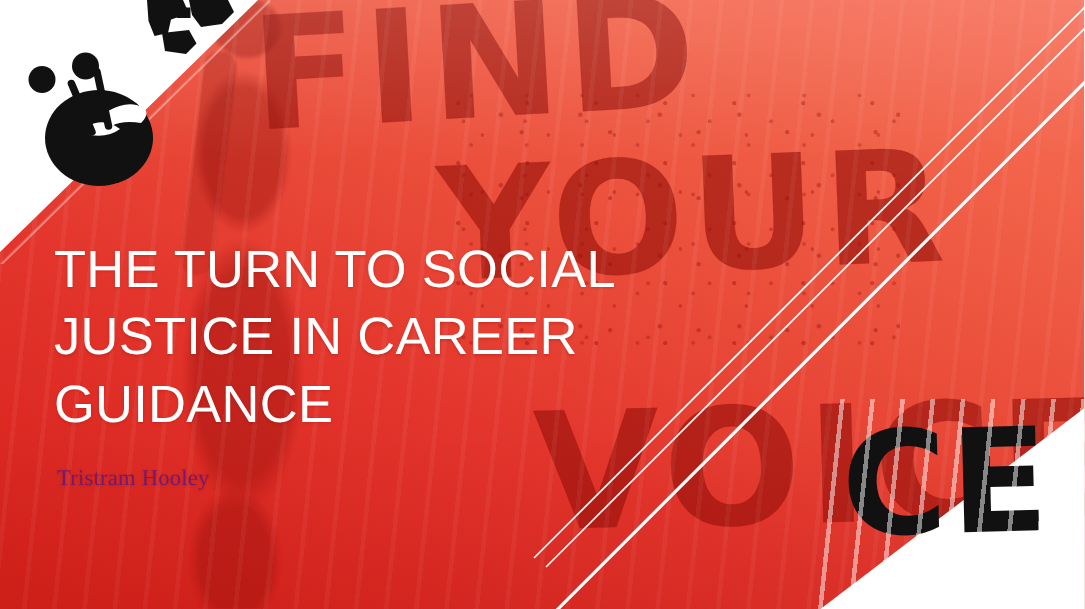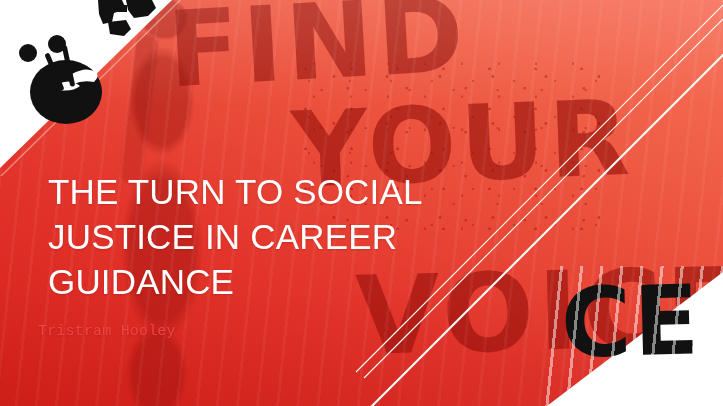--- a/index.html
+++ b/index.html
@@ -220,38 +220,38 @@
   }
 
   
   .text-block {
     position: absolute;
     left: 36px;
     top: 158px;
     width: 430px;
   }
   .slide-title {
-    margin: 12px;
+    margin: 0;
     font-family: "Liberation Sans", sans-serif;
     font-weight: 300;
     font-size: 35px;
     line-height: 1.28;
     letter-spacing: 0.005em;
     color: #ffffff;
     text-transform: uppercase;
     text-shadow: 0 1px 2px rgba(120,10,6,0.22);
   }
   .slide-subtitle {
     margin: 18px 0 0 2px;
-    font-family: Liberation Mono, monospace;
+    font-family: Liberation Serif, serif;
     font-weight: 400;
     font-size: 15px;
     line-height: 1.3;
     letter-spacing: 0.012em;
-    color: #ef4444;
+    color: #701a75;
     text-shadow: 0 1px 2px rgba(120,10,6,0.25);
   }
 </style>
 </head>
 <body>
 
 <div class="slide">
 
   <div class="bg-gradient"></div>
 

